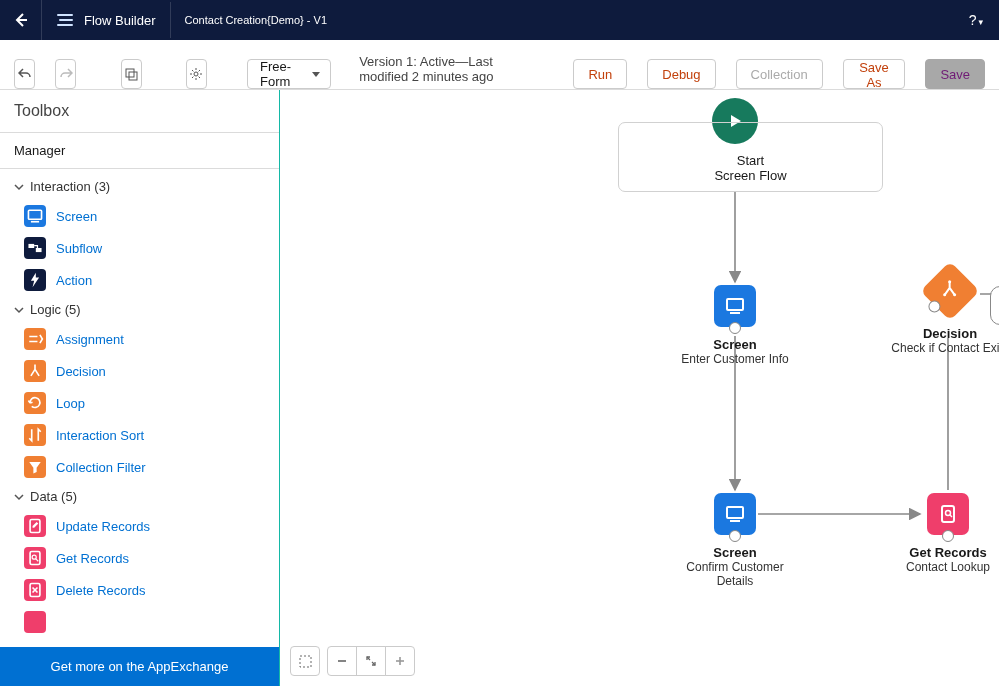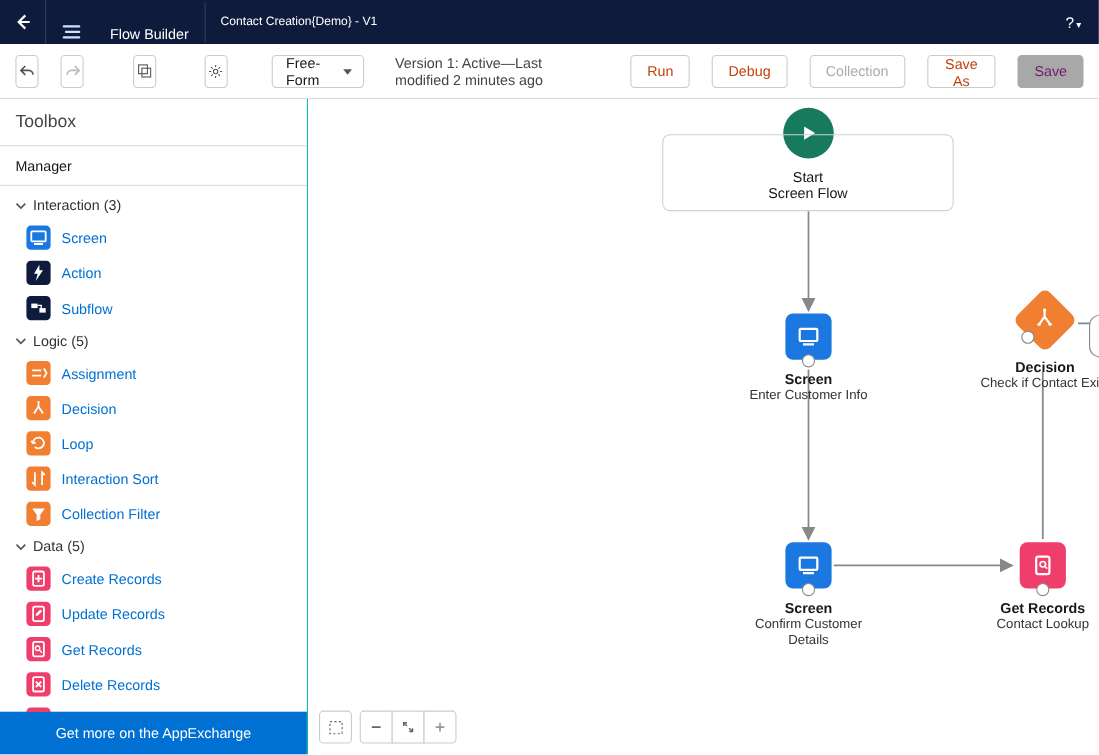--- a/index.html
+++ b/index.html
@@ -1,28 +1,28 @@
 <!DOCTYPE html>
 <html><head>
 <meta charset="utf-8">
 <style>
 *{box-sizing:border-box;margin:0;padding:0;font-family:-apple-system,BlinkMacSystemFont,"Segoe UI",Arial,sans-serif}
 body{width:999px;height:686px;overflow:hidden;background:#fff;font-size:13px;color:#181818}
 .header{height:40px;background:#0e1b3d;display:flex;align-items:center;color:#fff}
 .back-btn{width:42px;height:40px;display:flex;align-items:center;justify-content:center;border-right:1px solid rgba(255,255,255,.15);cursor:pointer}
-.logo-section{display:flex;align-items:flex-end;gap:26px;padding:0 14px;border-right:1px solid rgba(255,255,255,.15);height:36px}
+.logo-section{display:flex;align-items:center;gap:10px;padding:0 14px;border-right:1px solid rgba(255,255,255,.15);height:36px}
 .flow-title{padding:0 14px;font-size:11px}
 .help-btn{margin-left:auto;padding:0 16px;font-size:14px;cursor:pointer}
 
-.toolbar{height:50px;display:flex;align-items:center;padding:0 14px;border-bottom:1px solid #dbdbdb;gap:20px}
+.toolbar{height:50px;display:flex;align-items:flex-end;padding:0 14px;border-bottom:1px solid #dbdbdb;gap:20px}
 .tb-btn{width:30px;height:30px;border:1px solid #cbcbcb;border-radius:4px;background:#fff;display:flex;align-items:center;justify-content:center;cursor:pointer}
 .tb-spacer{flex:1}
 .dropdown{height:30px;border:1px solid #cbcbcb;border-radius:4px;padding:0 28px 0 12px;display:flex;align-items:center;position:relative;cursor:pointer;background:#fff}
 .dropdown::after{content:"";position:absolute;right:10px;top:12px;border-left:4px solid transparent;border-right:4px solid transparent;border-top:5px solid #555}
-.version-text{color:#444;font-size:13px;margin:16px 8px}
+.version-text{color:#444;font-size:13px;margin:5px 8px}
 .action-btn{height:30px;padding:0 14px;border:1px solid #cbcbcb;border-radius:4px;background:#fff;cursor:pointer;font-size:13px}
 .blue{color:#c2410c}
 .dis{color:#aaa}
 .save-primary{background:#a8a8a8;color:#701a75;border-color:#a8a8a8}
 
 .body{display:flex;height:596px}
 .sidebar{width:280px;border-right:1px solid #14b8a6;display:flex;flex-direction:column}
 .toolbox-title{padding:12px 14px;font-size:16px;color:#444}
 .tabs{display:flex;border-bottom:1px solid #dbdbdb;border-top:1px solid #dbdbdb}
 .tab{padding:10px 14px;font-size:13px;cursor:pointer}
@@ -39,21 +39,21 @@
 .ic-pink{background:#ef3e6b}
 .exchange-btn{background:#0070d2;color:#fff;text-align:center;padding:12px;font-size:13px;cursor:pointer}
 
 .canvas{flex:1;position:relative;background:#fff;overflow:hidden}
 .canvas svg.connectors{position:absolute;top:0;left:0;width:100%;height:100%;pointer-events:none}
 .node{position:absolute;display:flex;flex-direction:column;align-items:center;text-align:center}
 .node .nicon{width:42px;height:42px;border-radius:7px;display:flex;align-items:center;justify-content:center;margin-bottom:4px;position:relative}
 .node .nicon::after{content:"";position:absolute;bottom:-7px;left:50%;transform:translateX(-50%);width:10px;height:10px;background:#fff;border:1px solid #888;border-radius:50%}
 .node .nt{font-weight:700;font-size:13px;margin-top:6px}
 .node .ns{font-size:12px;color:#333}
-.start-card{position:absolute;left:322px;top:32px;width:265px;height:70px;border:1px solid #d1d1d1;border-radius:7px;text-align:center;padding-top:30px}
+.start-card{position:absolute;left:338px;top:32px;width:265px;height:70px;border:1px solid #d1d1d1;border-radius:7px;text-align:center;padding-top:30px}
 .start-play{position:absolute;left:432px;top:8px;width:46px;height:46px;border-radius:50%;background:#177a5d;display:flex;align-items:center;justify-content:center}
 .decision-icon{transform:rotate(45deg);border-radius:10px;background:#f07f32}
 .decision-icon>div{transform:rotate(-45deg)}
 .edge-label{position:absolute;border:1px solid #888;border-radius:10px;padding:2px 8px;font-size:10px;background:#fff;color:#444}
 
 .canvas-tools{position:absolute;left:10px;bottom:10px;display:flex}
 .ct-btn{width:30px;height:30px;border:1px solid #cbcbcb;background:#fff;display:flex;align-items:center;justify-content:center;cursor:pointer;margin-left:-1px}
 .ct-btn:first-child{margin-left:0;border-radius:4px 0 0 4px}
 .ct-btn:first-child{border-radius:4px}
 .ct-sep{width:8px}
@@ -136,35 +136,35 @@
             <svg width="18" height="18" viewBox="0 0 22 22">
               <rect x="3" y="4" width="16" height="11" rx="1" fill="none" stroke="#fff" stroke-width="2"></rect>
               <line x1="6" y1="18" x2="16" y2="18" stroke="#fff" stroke-width="2"></line>
             </svg>
           </div>
           <span class="lbl">Screen</span>
         </div>
         <div class="tree-item">
           <div class="ic ic-navy">
             <svg width="18" height="18" viewBox="0 0 22 22">
-              <path d="M12 2 6 12h4l-2 8 8-12h-4z" fill="#fff"></path>
-            </svg>
-          </div>
-          <span class="lbl">Action</span>
-        </div>
-        <div class="tree-item">
-          <div class="ic ic-navy">
-            <svg width="18" height="18" viewBox="0 0 22 22">
               <rect x="3" y="6" width="7" height="5" fill="#fff"></rect>
               <rect x="12" y="11" width="7" height="5" fill="#fff"></rect>
               <path d="M10 8h4v5" stroke="#fff" fill="none" stroke-width="1.5"></path>
             </svg>
           </div>
           <span class="lbl">Subflow</span>
         </div>
+        <div class="tree-item">
+          <div class="ic ic-navy">
+            <svg width="18" height="18" viewBox="0 0 22 22">
+              <path d="M12 2 6 12h4l-2 8 8-12h-4z" fill="#fff"></path>
+            </svg>
+          </div>
+          <span class="lbl">Action</span>
+        </div>
         <div class="group-header">
           <svg viewBox="0 0 10 10">
             <path d="M1 3l4 4 4-4" stroke="#555" fill="none" stroke-width="1.5"></path>
           </svg>
           <span>Logic (5)</span>
         </div>
         <div class="tree-item">
           <div class="ic ic-orange">
             <svg width="18" height="18" viewBox="0 0 22 22">
               <path d="M4 8h10M4 14h10M17 6l3 5-3 5" stroke="#fff" fill="none" stroke-width="2"></path>
@@ -203,29 +203,20 @@
               <path d="M4 5h14l-5 7v5l-4 2v-7z" fill="#fff"></path>
             </svg>
           </div>
           <span class="lbl">Collection Filter</span>
         </div>
         <div class="group-header">
           <svg viewBox="0 0 10 10">
             <path d="M1 3l4 4 4-4" stroke="#555" fill="none" stroke-width="1.5"></path>
           </svg>
           <span>Data (5)</span>
-        </div>
-        <div class="tree-item">
-          <div class="ic ic-pink">
-            <svg width="18" height="18" viewBox="0 0 22 22">
-              <rect x="5" y="3" width="12" height="16" rx="2" fill="none" stroke="#fff" stroke-width="2"></rect>
-              <path d="M11 7v8M7 11h8" stroke="#fff" stroke-width="2"></path>
-            </svg>
-          </div>
-          <span class="lbl">Create Records</span>
         </div>
         <div class="tree-item">
           <div class="ic ic-pink">
             <svg width="18" height="18" viewBox="0 0 22 22">
               <rect x="5" y="3" width="12" height="16" rx="2" fill="none" stroke="#fff" stroke-width="2"></rect>
               <path d="M8 11l5-5 2 2-5 5H8z" fill="#fff"></path>
             </svg>
           </div>
           <span class="lbl">Update Records</span>
         </div>

